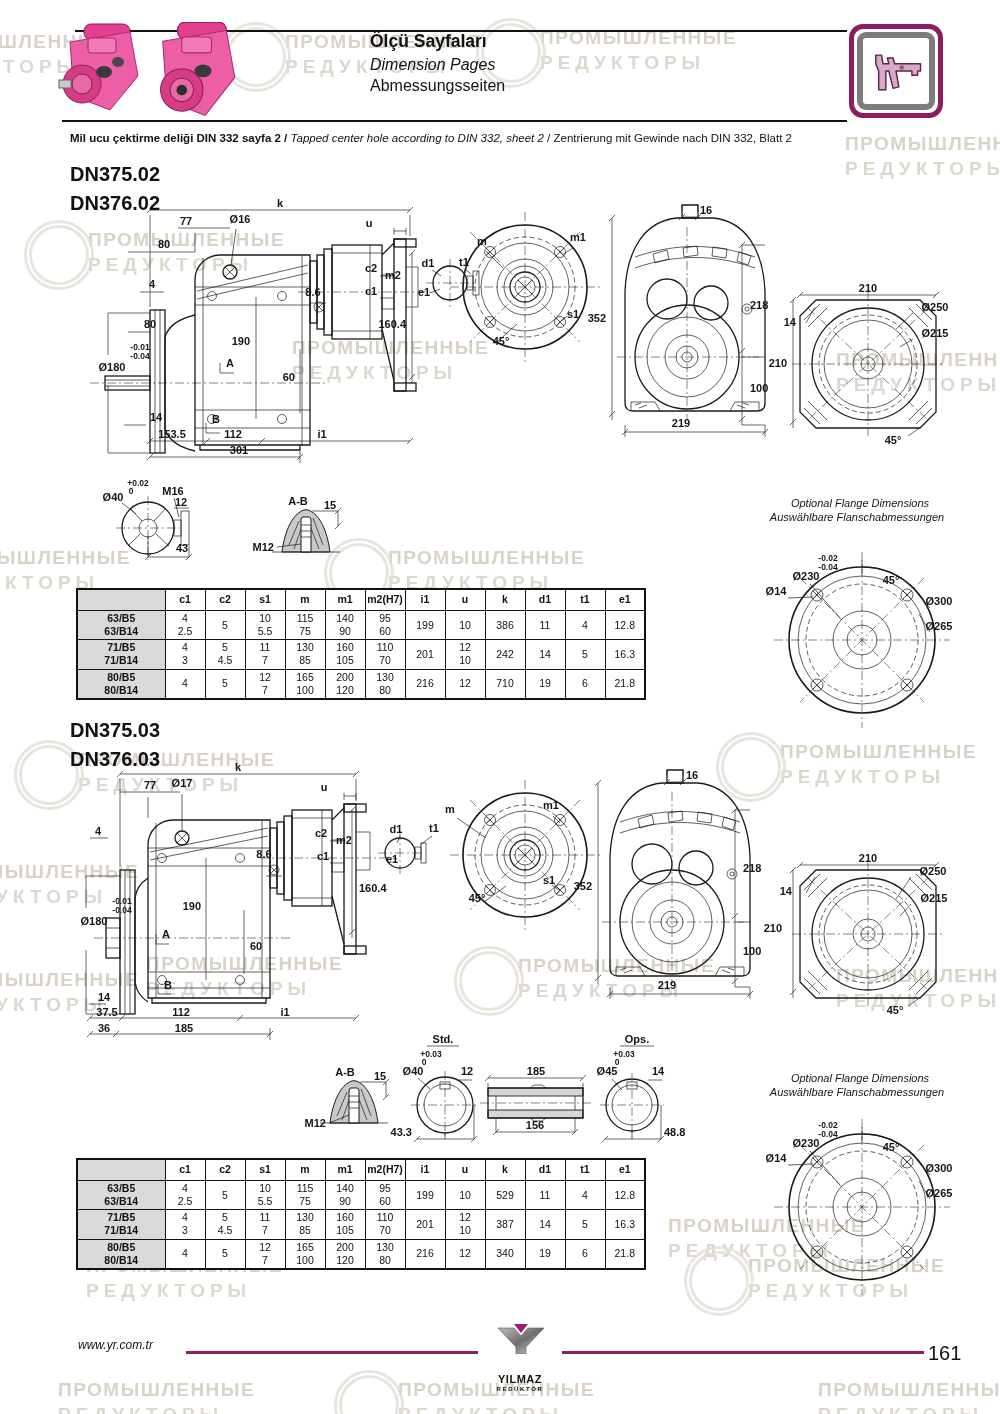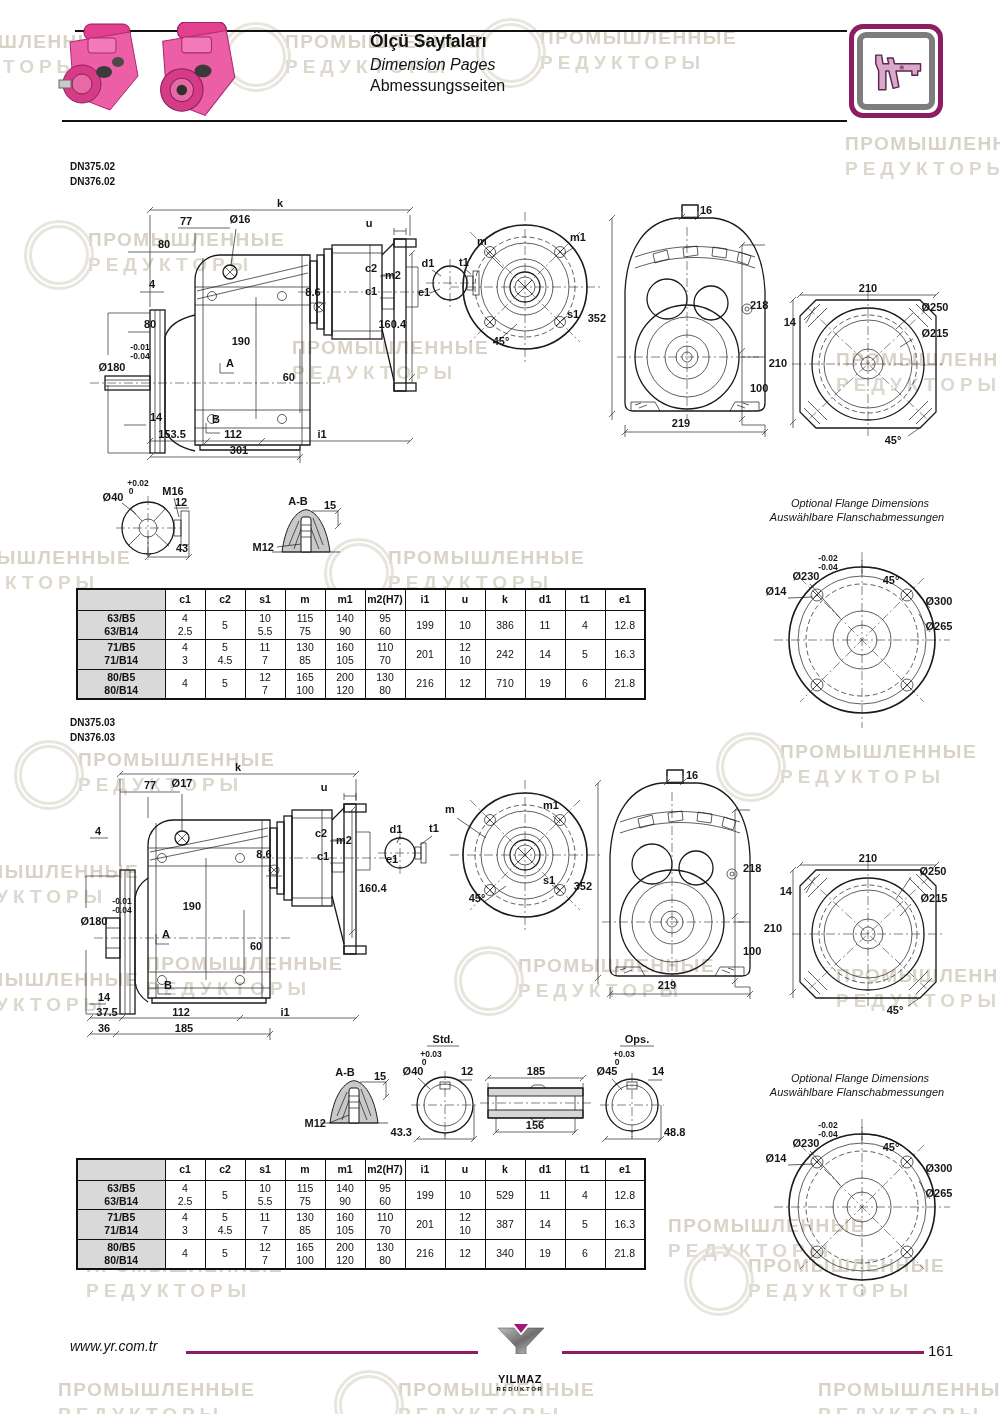--- a/index.html
+++ b/index.html
@@ -18,45 +18,45 @@
   .tt2{font-size:16px;font-style:italic;margin-top:4px}
   .tt3{font-size:16px;margin-top:3px}
   .motors{position:absolute;left:58px;top:22px;z-index:2}
   .calbox{position:absolute;left:849px;top:24px;width:78px;height:78px;z-index:2;
       border:5px solid #8d1d62;border-radius:14px;background:#fff;padding:3px}
   .calbox .inner{width:100%;height:100%;border:6px solid #7d7d7d;border-radius:9px;
       background:#fff;box-sizing:border-box;display:flex;align-items:center;justify-content:center}
   .subtitle{position:absolute;left:70px;top:132px;font-size:11.5px;z-index:2;white-space:nowrap}
   .st-tr{font-weight:bold}
   .st-en{font-style:italic}
-  .models{position:absolute;left:70px;font-size:10px;font-weight:bold;line-height:1.45;z-index:2}
+  .models{position:absolute;left:70px;font-size:20px;font-weight:bold;line-height:1.45;z-index:2}
   
   svg.drawings{position:absolute;left:60px;z-index:1;overflow:visible}
   svg text{fill:#151515}
   .ln{fill:none;stroke:#1a1a1a;stroke-width:1.3}
   .lw{fill:none;stroke:#1a1a1a;stroke-width:1.6}
   .tn{fill:none;stroke:#1a1a1a;stroke-width:.7}
   .dl{fill:none;stroke:#2a2a2a;stroke-width:.7}
   .cl{fill:none;stroke:#333;stroke-width:.6;stroke-dasharray:9 3 2 3}
   .dd{fill:none;stroke:#1a1a1a;stroke-width:.7;stroke-dasharray:5 3}
   
   table.dims{position:absolute;left:76px;border-collapse:collapse;z-index:2;background:#fff;
       table-layout:fixed;font-size:10.5px;text-align:center;border:2px solid #111}
   .dims td,.dims th{border:1px solid #111;padding:1px 0;white-space:pre-line;line-height:1.25}
   .dims th{font-weight:bold;height:18px;background:#fff}
   .dims th:first-child{background:#d9d9d9}
   .dims td{height:26px}
   .dims td.rl{background:#d9d9d9;font-weight:bold}
   
-  .furl{position:absolute;left:70px;top:1338px;font-size:14px;font-style:italic;z-index:2}
+  .furl{position:absolute;left:78px;top:1338px;font-size:12px;font-style:italic;z-index:2}
   .fline{position:absolute;top:1351px;height:3px;background:#8d1d62;z-index:2}
   .flogo{position:absolute;left:478px;top:1324px;width:84px;text-align:center;z-index:2}
   .fbrand{font-size:11px;font-weight:bold;letter-spacing:.5px;line-height:1;margin-top:16px}
   .fsub{font-size:6px;font-weight:bold;letter-spacing:1.6px;line-height:1.4}
-  .fpage{position:absolute;left:928px;top:1342px;font-size:15px;z-index:2}
+  .fpage{position:absolute;left:928px;top:1342px;font-size:20px;z-index:2}
 </style>
 </head>
 <body>
 
 <div class="page">
 
   <div>
       <div class="wm" style="left: -85px; top: 30px;">
         <div>ПРОМЫШЛЕННЫЕ</div>
         <div class="l2">РЕДУКТОРЫ</div>
@@ -198,20 +198,23 @@
     <div class="inner">
       <svg width="58" height="52" viewBox="0 0 80 72">
         <g fill="#d9a9c9" stroke="#5c2550" stroke-width="2" stroke-linejoin="round">
           <path d="M12,26 L12,14 L20,14 L22,26 L30,26 L28,18 L36,18 L38,26 L74,26 L74,36 L70,36 L70,42 L62,42 L62,36 L40,36 L44,58 L36,60 L30,36 L26,36 L26,62 L16,62 L16,36 Z"></path>
         </g>
         <circle cx="48" cy="31" r="3" fill="#8d5a7d"></circle>
       </svg>
     </div>
   </div>
 
+  <div class="subtitle">
+    <span class="st-tr">Mil ucu çektirme deliği DIN 332 sayfa 2</span><span class="st-tr"> / </span><span class="st-en">Tapped center hole according to DIN 332, sheet 2</span><span> / </span><span>Zentrierung mit Gewinde nach DIN 332, Blatt 2</span>
+  </div>
 
   <div class="models" style="top:160px">
     <div>DN375.02</div>
     <div>DN376.02</div>
   </div>
 
   <svg class="drawings" style="top:195px" width="910" height="530" viewBox="0 0 910 530" font-size="11">
     <defs>
       <g id="sym-b5f">
         <path class="cl" d="M-75,0 H75 M0,-75 V75"></path>

